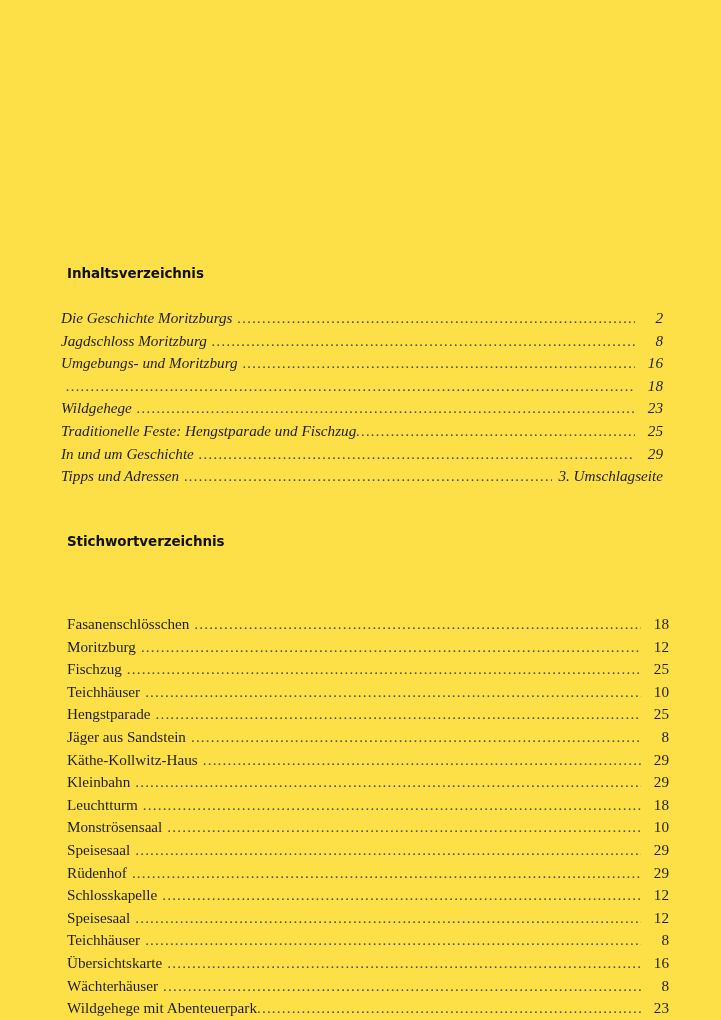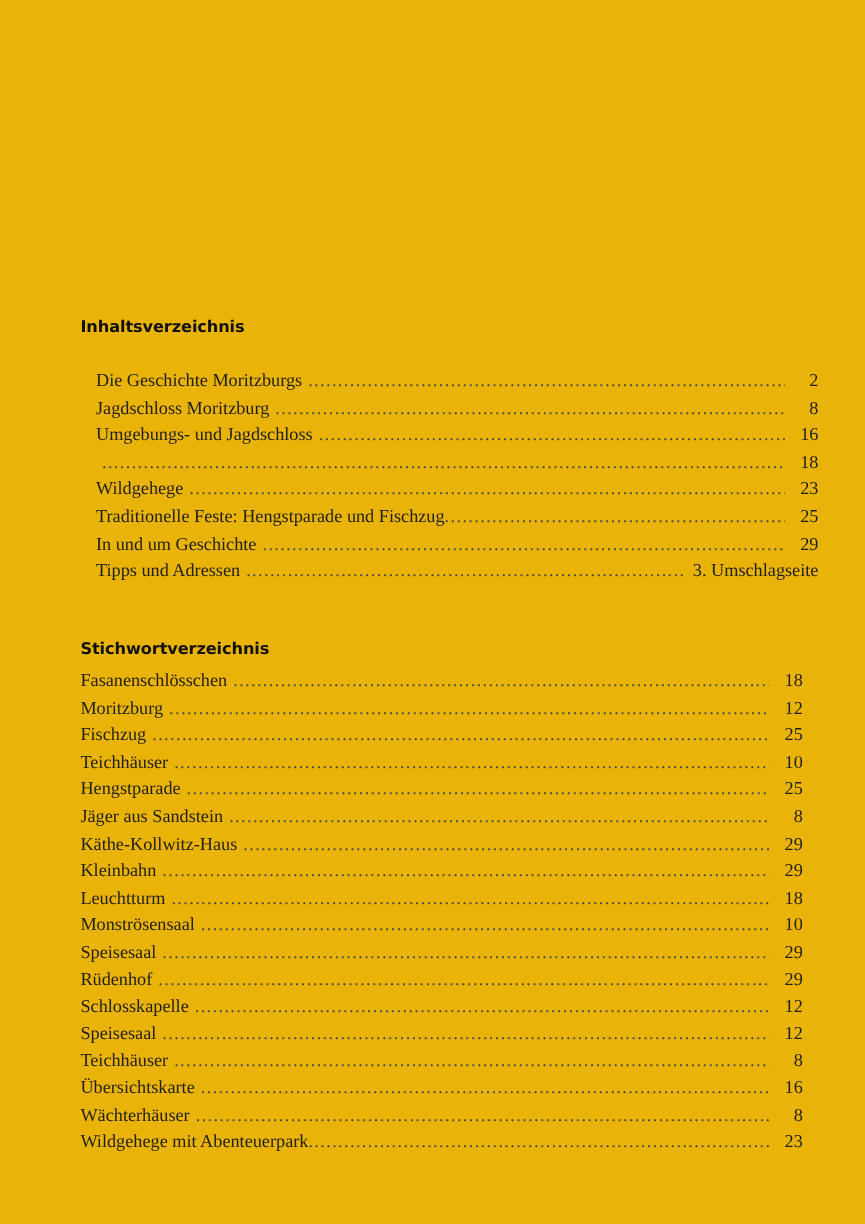--- a/index.html
+++ b/index.html
@@ -14,21 +14,21 @@
     overflow: hidden;
     font-family: "Liberation Serif", "DejaVu Serif", serif;
     color: #1b1b1b;
     -webkit-font-smoothing: antialiased;
   }
 
   .page {
     position: relative;
     width: 721px;
     height: 1020px;
-    background: #eab308;
+    background: #fde047;
     box-sizing: border-box;
     padding-left: 20px;
   }
 
   .section-heading {
     font-family: "DejaVu Sans", "Liberation Sans", sans-serif;
     font-weight: bold;
     font-size: 13.5px;
     letter-spacing: -0.1px;
     color: #111111;
@@ -83,44 +83,44 @@
     flex: 0 0 auto;
     text-align: right;
     padding-left: 6px;
     color: #1f1f1f;
   }
   .entry-page.num { min-width: 22px; }
   .entry-page.wide { min-width: 0; text-align: center; }
 
   
   #toc-heading  { position: absolute; left: 67px; top: 256px; }
-  #toc-list     { position: absolute; left: 80px; top: 307px; width: 602px; }
+  #toc-list     { position: absolute; left: 61px; top: 307px; width: 602px; font-style: italic; }
   #index-heading{ position: absolute; left: 67px; top: 524px; }
-  #index-list   { position: absolute; left: 67px; top: 557px; width: 602px; }
+  #index-list   { position: absolute; left: 67px; top: 613px; width: 602px; }
 </style>
 </head>
 <body>
 
 <div class="page">
 
   <h2 class="section-heading" id="toc-heading">Inhaltsverzeichnis</h2>
 
   <ul class="entry-list" id="toc-list">
       <li class="entry gap-before">
         <span class="entry-label">Die Geschichte Moritzburgs</span>
         <span class="entry-leader"></span>
         <span class="entry-page num">2</span>
       </li>
       <li class="entry gap-before">
         <span class="entry-label">Jagdschloss Moritzburg</span>
         <span class="entry-leader"></span>
         <span class="entry-page num">8</span>
       </li>
       <li class="entry gap-before">
-        <span class="entry-label">Umgebungs- und Jagdschloss</span>
+        <span class="entry-label">Umgebungs- und Moritzburg</span>
         <span class="entry-leader"></span>
         <span class="entry-page num">16</span>
       </li>
       <li class="entry gap-before">
         <span class="entry-leader"></span>
         <span class="entry-page num">18</span>
       </li>
       <li class="entry gap-before">
         <span class="entry-label">Wildgehege</span>
         <span class="entry-leader"></span>

